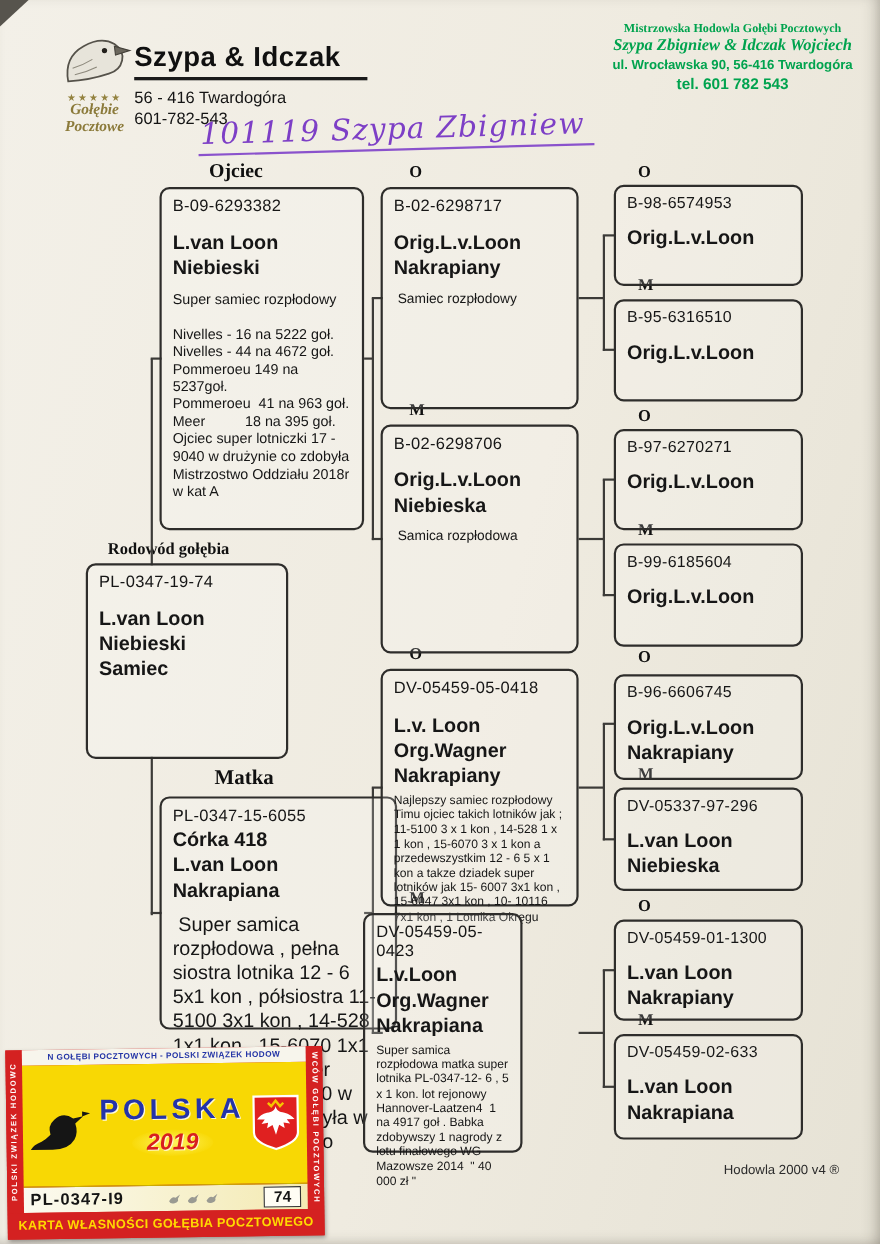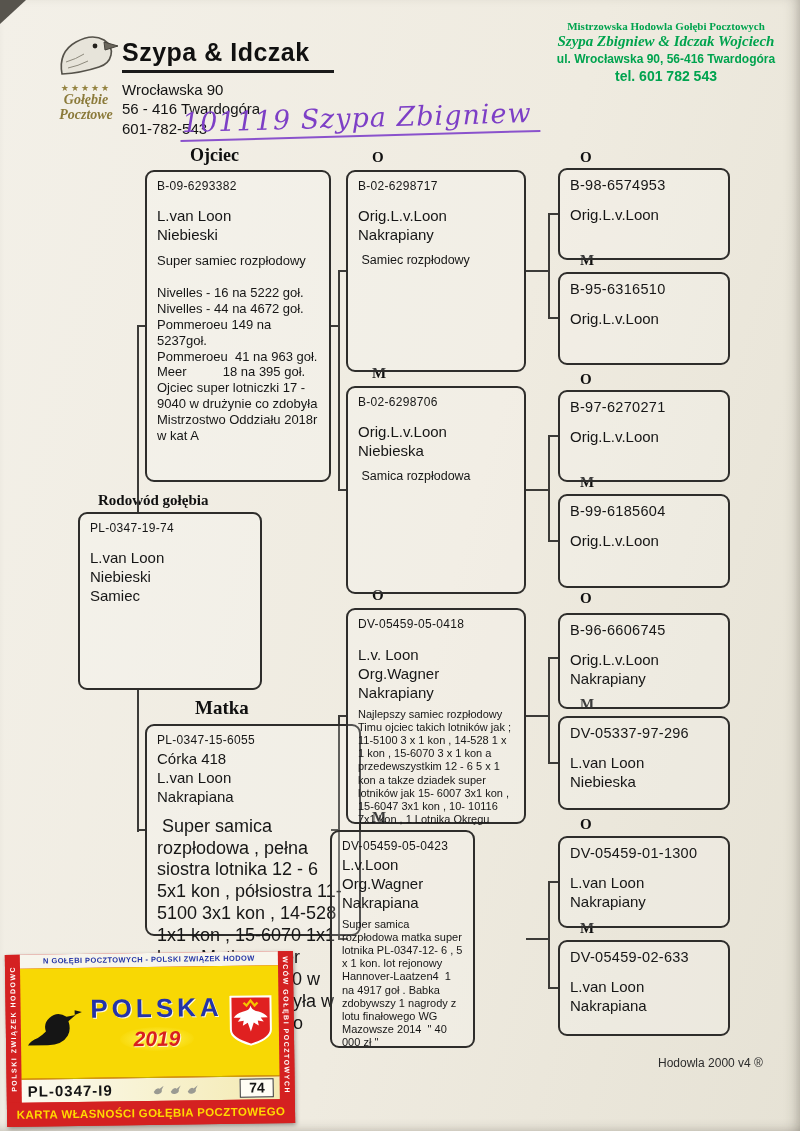--- a/index.html
+++ b/index.html
@@ -30,22 +30,22 @@
   .stamp-l4 { font-weight:bold; font-size:14px; margin-top:2px; }
   .handwritten { position:absolute; left:180px; top:102px; font-family:"DejaVu Serif",serif;
     font-style:italic; font-size:27px; color:#7d3fc6; transform:rotate(-1.6deg);
     letter-spacing:1px; border-bottom:2px solid #8a52cc; padding:0 8px 2px 2px; }
 
   
   .branch-label { position:absolute; font-family:"Liberation Serif",serif; font-weight:bold; color:#101010; }
   .glabel { position:absolute; font-family:"Liberation Serif",serif; font-weight:bold; font-size:15px; color:#101010; }
   .pbox { position:absolute; border:2px solid #2e2d2b; border-radius:9px; padding:7px 10px;
     background:rgba(255,255,255,.18); }
-  .ring { font-size:12px; letter-spacing:.3px; margin-bottom:13px; }
-  .pinfo { font-size:15px; line-height:1.28; white-space:pre-wrap; margin-bottom:9px; }
+  .ring { font-size:15px; letter-spacing:.3px; margin-bottom:13px; }
+  .pinfo { font-size:18px; line-height:1.28; white-space:pre-wrap; margin-bottom:9px;font-weight:bold; }
   .pnote { font-size:13px; line-height:1.22; white-space:pre-wrap; }
   .pbox.gp3 .pnote, .pbox.gp4 .pnote { font-size:11px; line-height:1.2; }
   .pbox.ggp .ring { font-size:14.5px; margin-bottom:12px; }
   .pbox.ggp .pinfo { margin-bottom:0; }
   .cl { position:absolute; background:#3c3b38; }
 
   
   .card { position:absolute; left:6px; top:953px; width:288px; height:172px;
     transform:rotate(-.8deg); background:#d42121; box-shadow:1px 2px 4px rgba(0,0,0,.35); }
   .card-side { position:absolute; top:0; bottom:24px; width:15px; background:#d42121;
@@ -94,21 +94,20 @@
       <path d="M20 40 q10 -2 20 -7 M18 34 q10 -3 18 -8" stroke="#8d897c" stroke-width="1" fill="none"></path>
     </svg>
     <div class="stars">★★★★★</div>
     <div class="logo-caption">Gołębie</div>
     <div class="logo-caption">Pocztowe</div>
   </div>
 
   <div class="title-block">
     <div class="breeder-name">Szypa &amp; Idczak</div>
     <div class="title-underline"></div>
-    <div class="addr">Wrocławska 90</div>
     <div class="addr">56 - 416  Twardogóra</div>
     <div class="addr">601-782-543</div>
   </div>
 
   <div class="stamp">
     <div class="stamp-l1">Mistrzowska Hodowla Gołębi Pocztowych</div>
     <div class="stamp-l2">Szypa Zbigniew &amp; Idczak Wojciech</div>
     <div class="stamp-l3">ul. Wrocławska 90, 56-416 Twardogóra</div>
     <div class="stamp-l4">tel. 601 782 543</div>
   </div>

